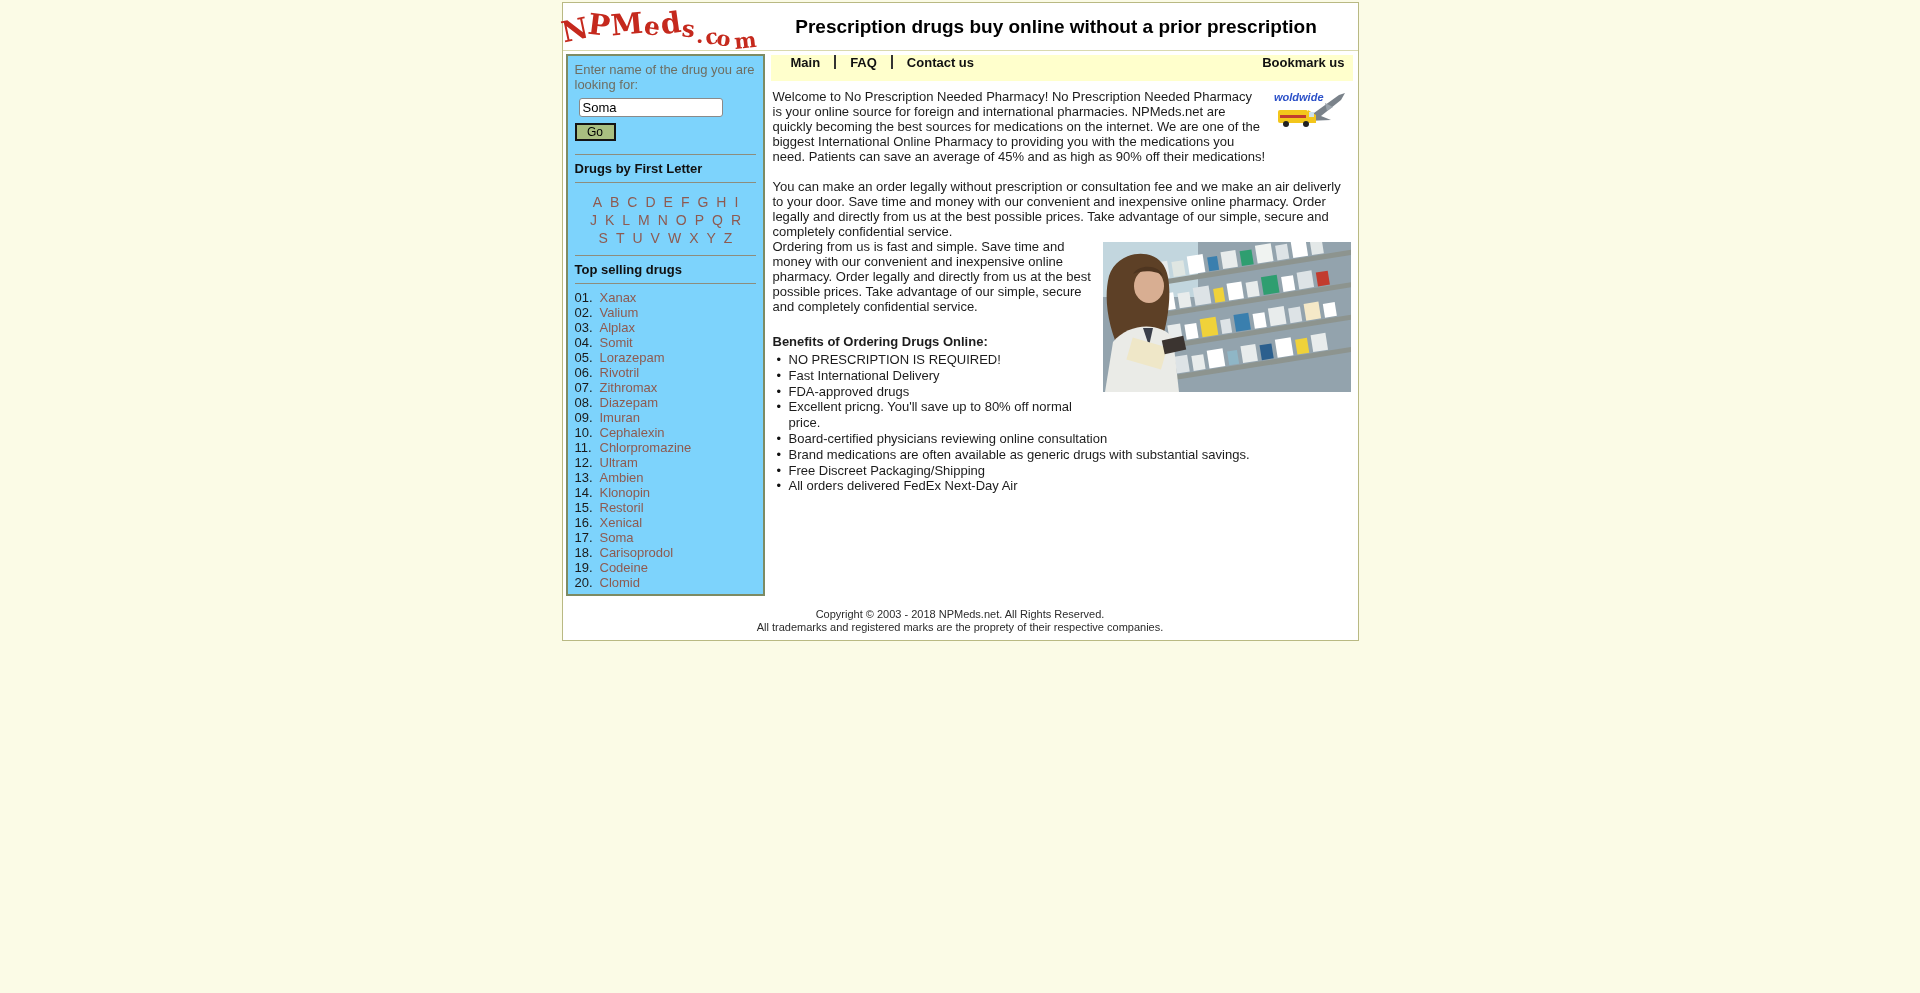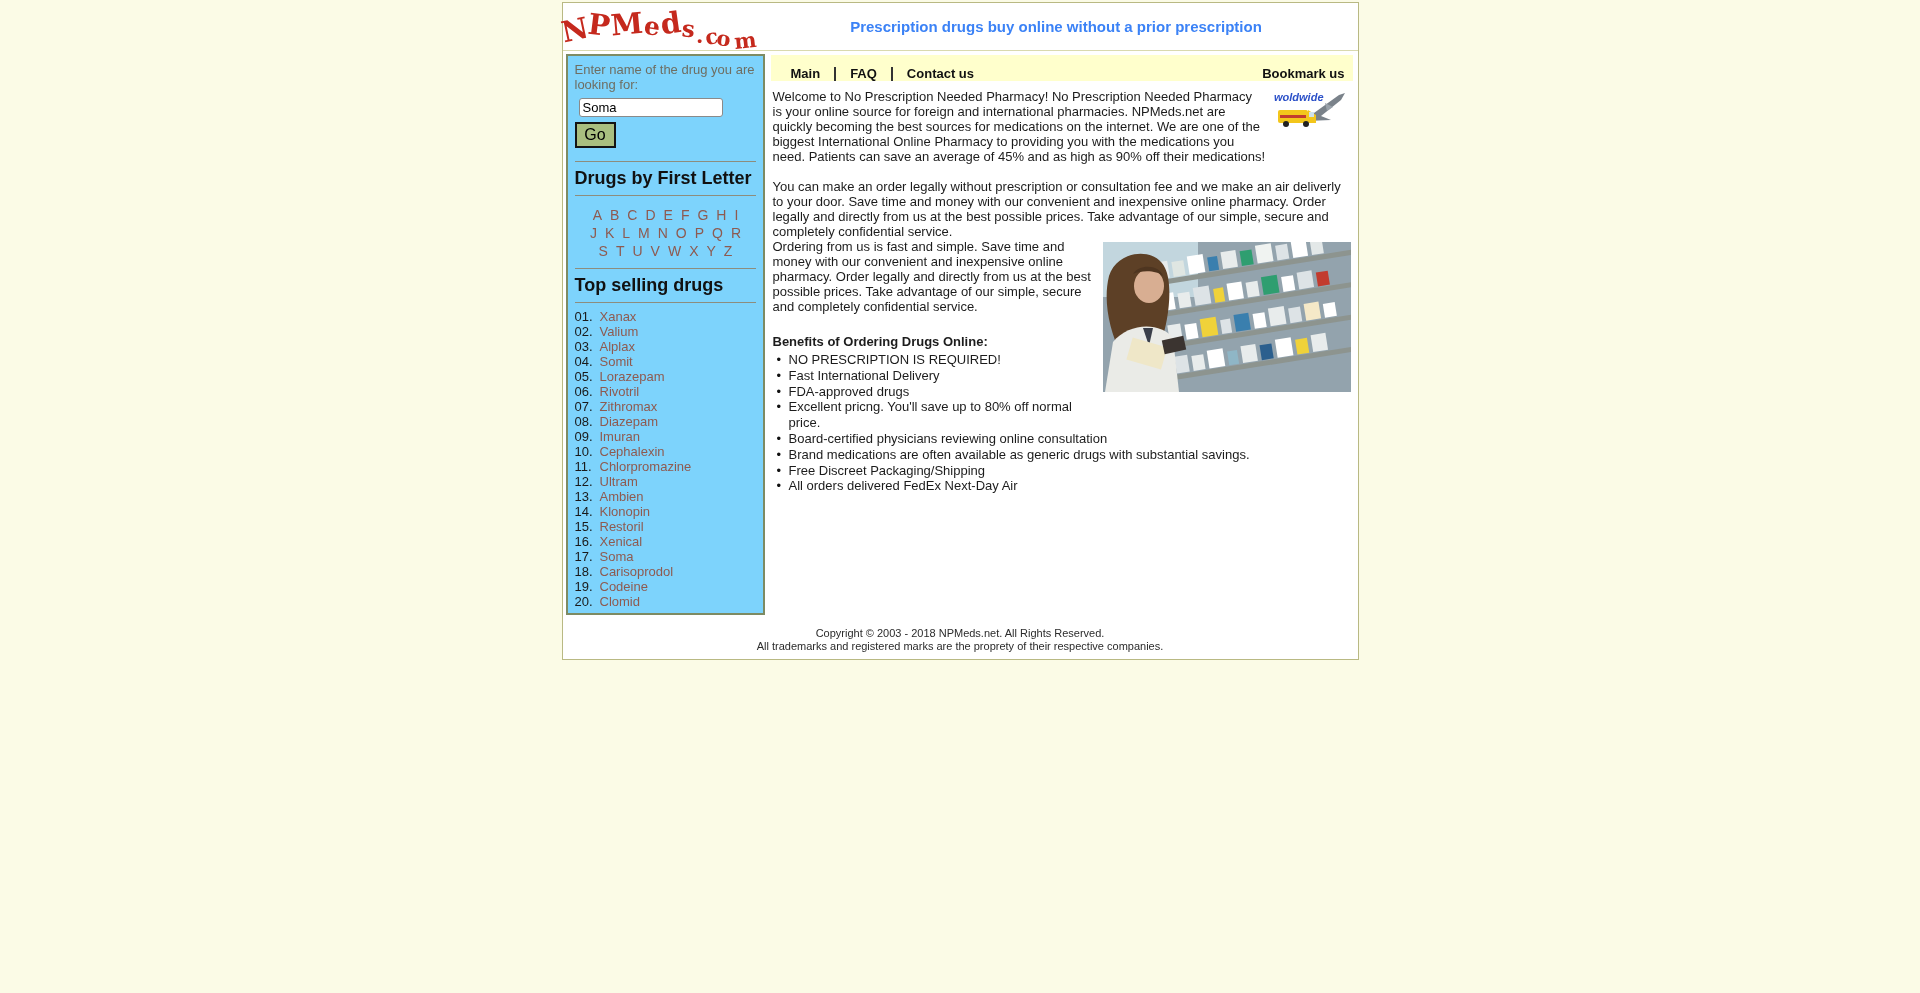--- a/index.html
+++ b/index.html
@@ -25,63 +25,63 @@
   .l1{ transform:rotate(7deg) translateY(-2px); }
   .l2{ transform:rotate(-5deg) translateY(-3px); }
   .l3{ transform:rotate(9deg) translateY(-2px); font-size:25px; }
   .l4{ transform:rotate(-8deg) translateY(-4px); }
   .l5{ transform:rotate(5deg); font-size:23px; }
   .l6{ transform:translateY(6px); font-size:21px; }
   .l7{ transform:rotate(-10deg) translateY(7px); font-size:21px; }
   .l8{ transform:rotate(8deg) translateY(9px); font-size:21px; }
   .l9{ transform:rotate(-6deg) translateY(11px); font-size:21px; }
   .title-cell { flex:1; display:flex; align-items:center; justify-content:center; }
-  .page-title { color:#3b82f6; font-weight:bold; font-size:15px; }
+  .page-title { color:#000000; font-weight:bold; font-size:19px; }
   
   .body-row { display:flex; align-items:flex-start; }
   .sidebar-col { width:206px; padding:3px 4px 3px 3px; flex:none; }
   .sidebar-box {
     background:#7dd3fc;
     border:2px solid #7D8B63;
     padding:6px 6px 4px 7px;
   }
   .search-label { color:#6E6E62; font-size:13px; line-height:15px; margin-bottom:6px; }
   .search-input {
     width:144px; height:19px;
     border:1px solid #8a8a8a; border-radius:3px;
     font-size:13px; font-family:"Liberation Sans",sans-serif;
     padding:0 3px; background:#fff; color:#000;
     display:block; margin:0 0 5px 4px;
   }
   .go-button {
-    width:41px; height:26px;
+    width:41px; height:18px;
     background:#A9BF80;
     border:2px solid #141414;
-    font-size:16px; font-family:"Liberation Sans",sans-serif;
+    font-size:12px; font-family:"Liberation Sans",sans-serif;
     color:#000; line-height:12px; cursor:pointer;
   }
   .side-hr { border:none; border-top:1px solid #8d8d7d; margin:13px 1px 6px 0; }
   .side-hr.tight { margin:6px 1px 6px 0; }
-  .side-heading { font-size:18px; font-weight:bold; color:#111; margin:2px 0 1px; }
+  .side-heading { font-size:13px; font-weight:bold; color:#111; margin:2px 0 1px; }
   .letters { text-align:center; padding:4px 0 2px; }
   .letter-row { line-height:18px; }
   .letter {
     display:inline-block; margin:0 4px; font-size:14px;
     color:#8E5A50; cursor:pointer; text-decoration:none;
   }
   .drug-list { margin-top:0; }
   .drug-row { line-height:15px; font-size:13px; white-space:nowrap; }
   .drug-num { display:inline-block; width:25px; color:#1a1a1a; }
   .drug-link { color:#8E5A50; cursor:pointer; text-decoration:none; }
   
   .main-col { flex:1; min-width:0; padding:0 5px 0 2px; }
   .nav-bar {
     margin-top:4px; height:26px;
     background:#FFFFCC;
-    display:flex; align-items:flex-end;
+    display:flex; align-items:flex-start;
     font-size:13px; font-weight:bold;
     padding:0 8px 0 20px;
   }
   .nav-item { cursor:pointer; color:#111; }
   .nav-sep { width:2px; height:14px; background:#333; margin:0 14px; }
   .nav-bookmark { margin-left:auto; cursor:pointer; color:#111; }
   .main-content { padding:8px 2px 4px 2px; font-size:13px; line-height:15px; }
   .para1 { margin-bottom:15px; }
   .para2 { margin-bottom:0; }
   .para3 { margin-bottom:20px; }

